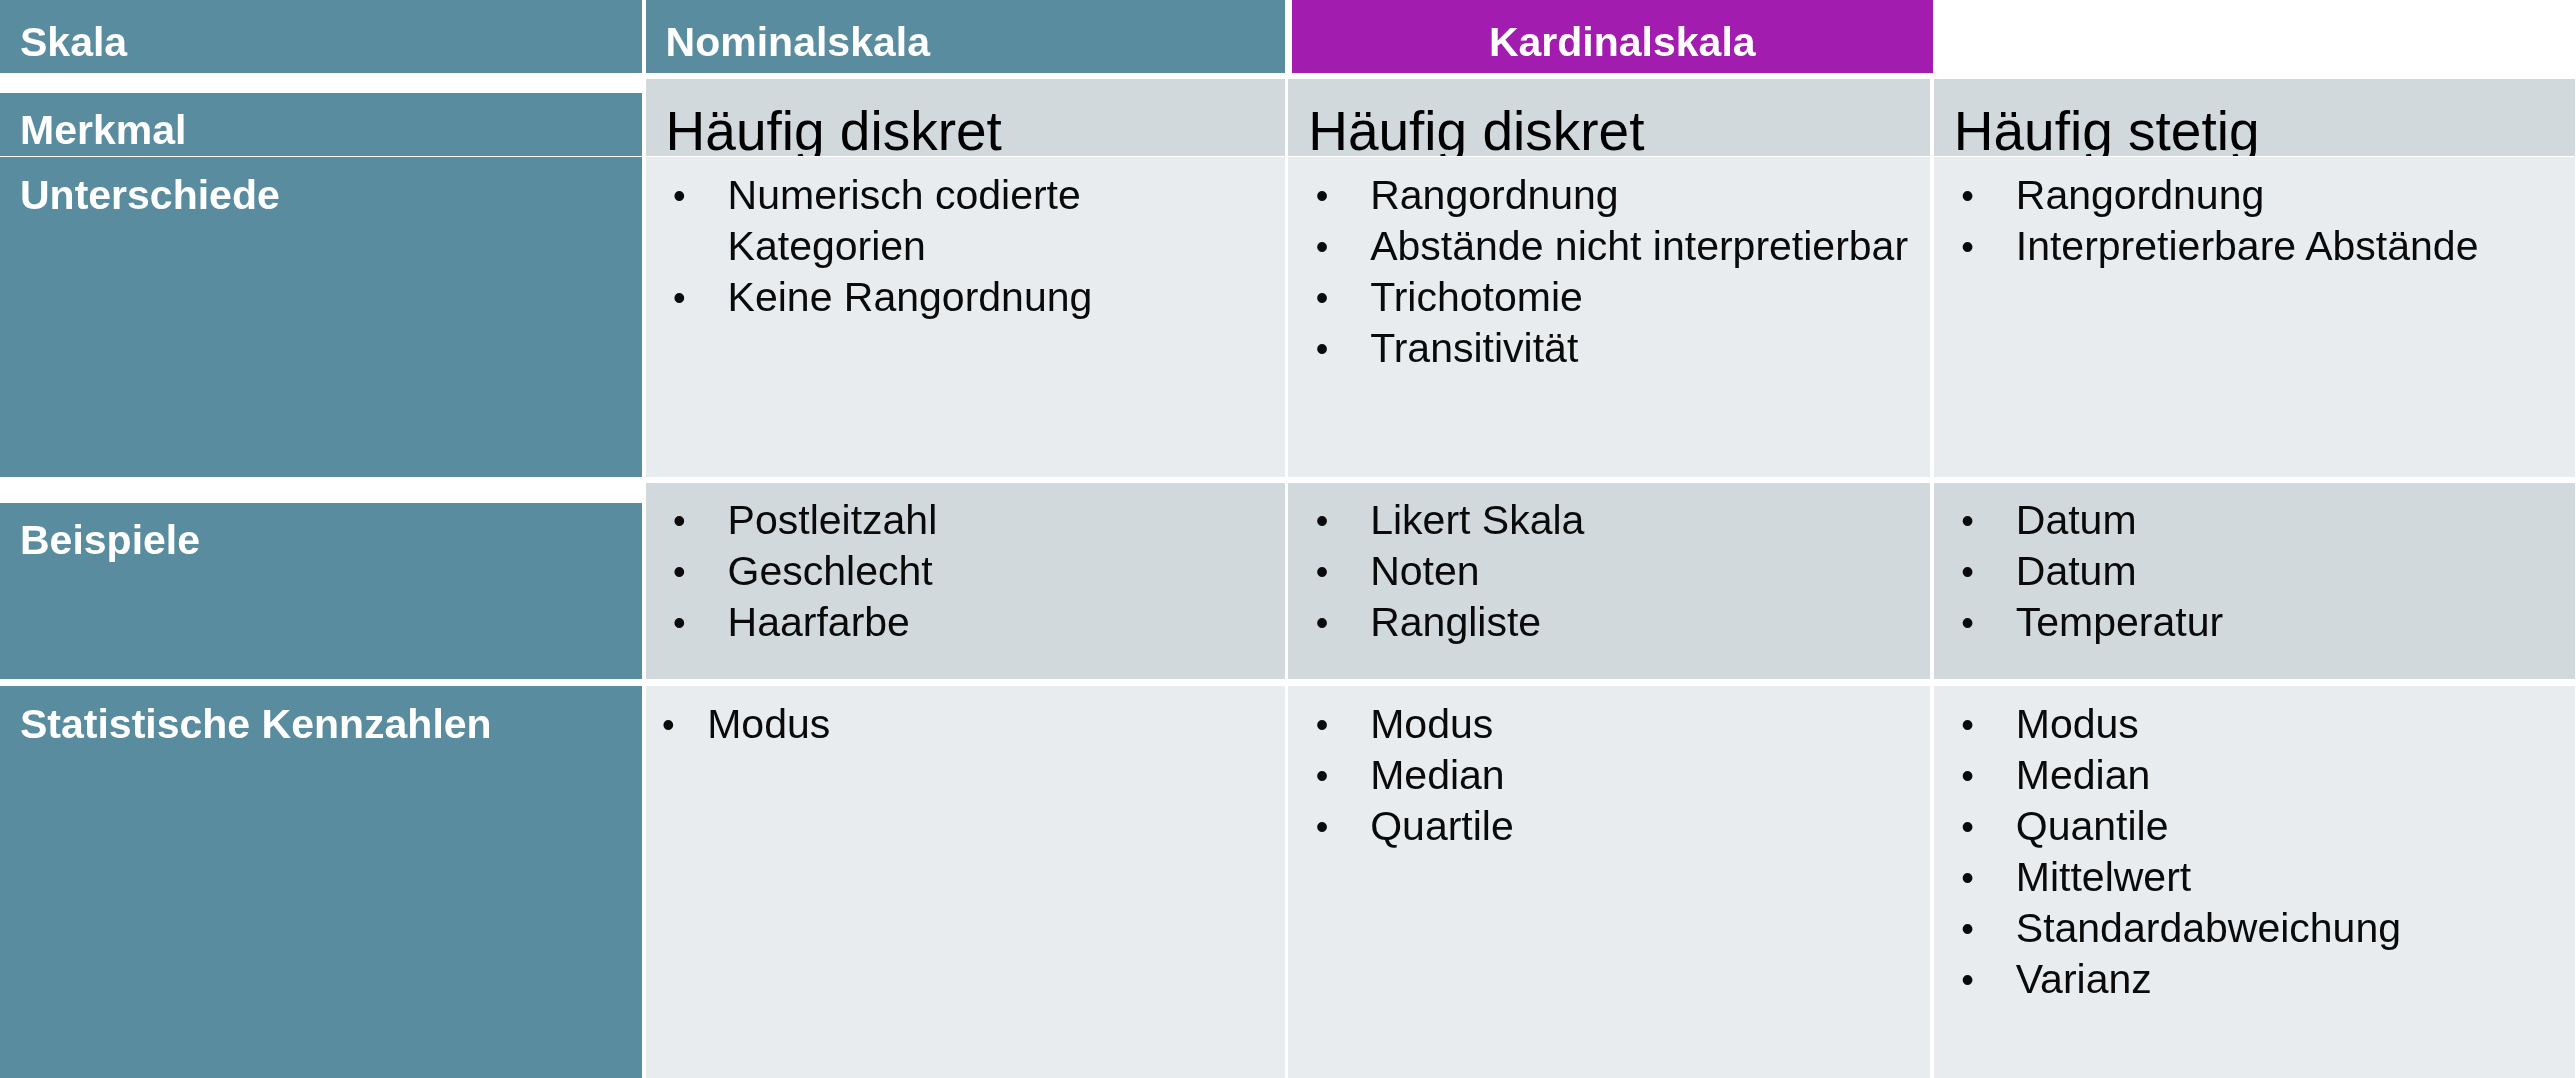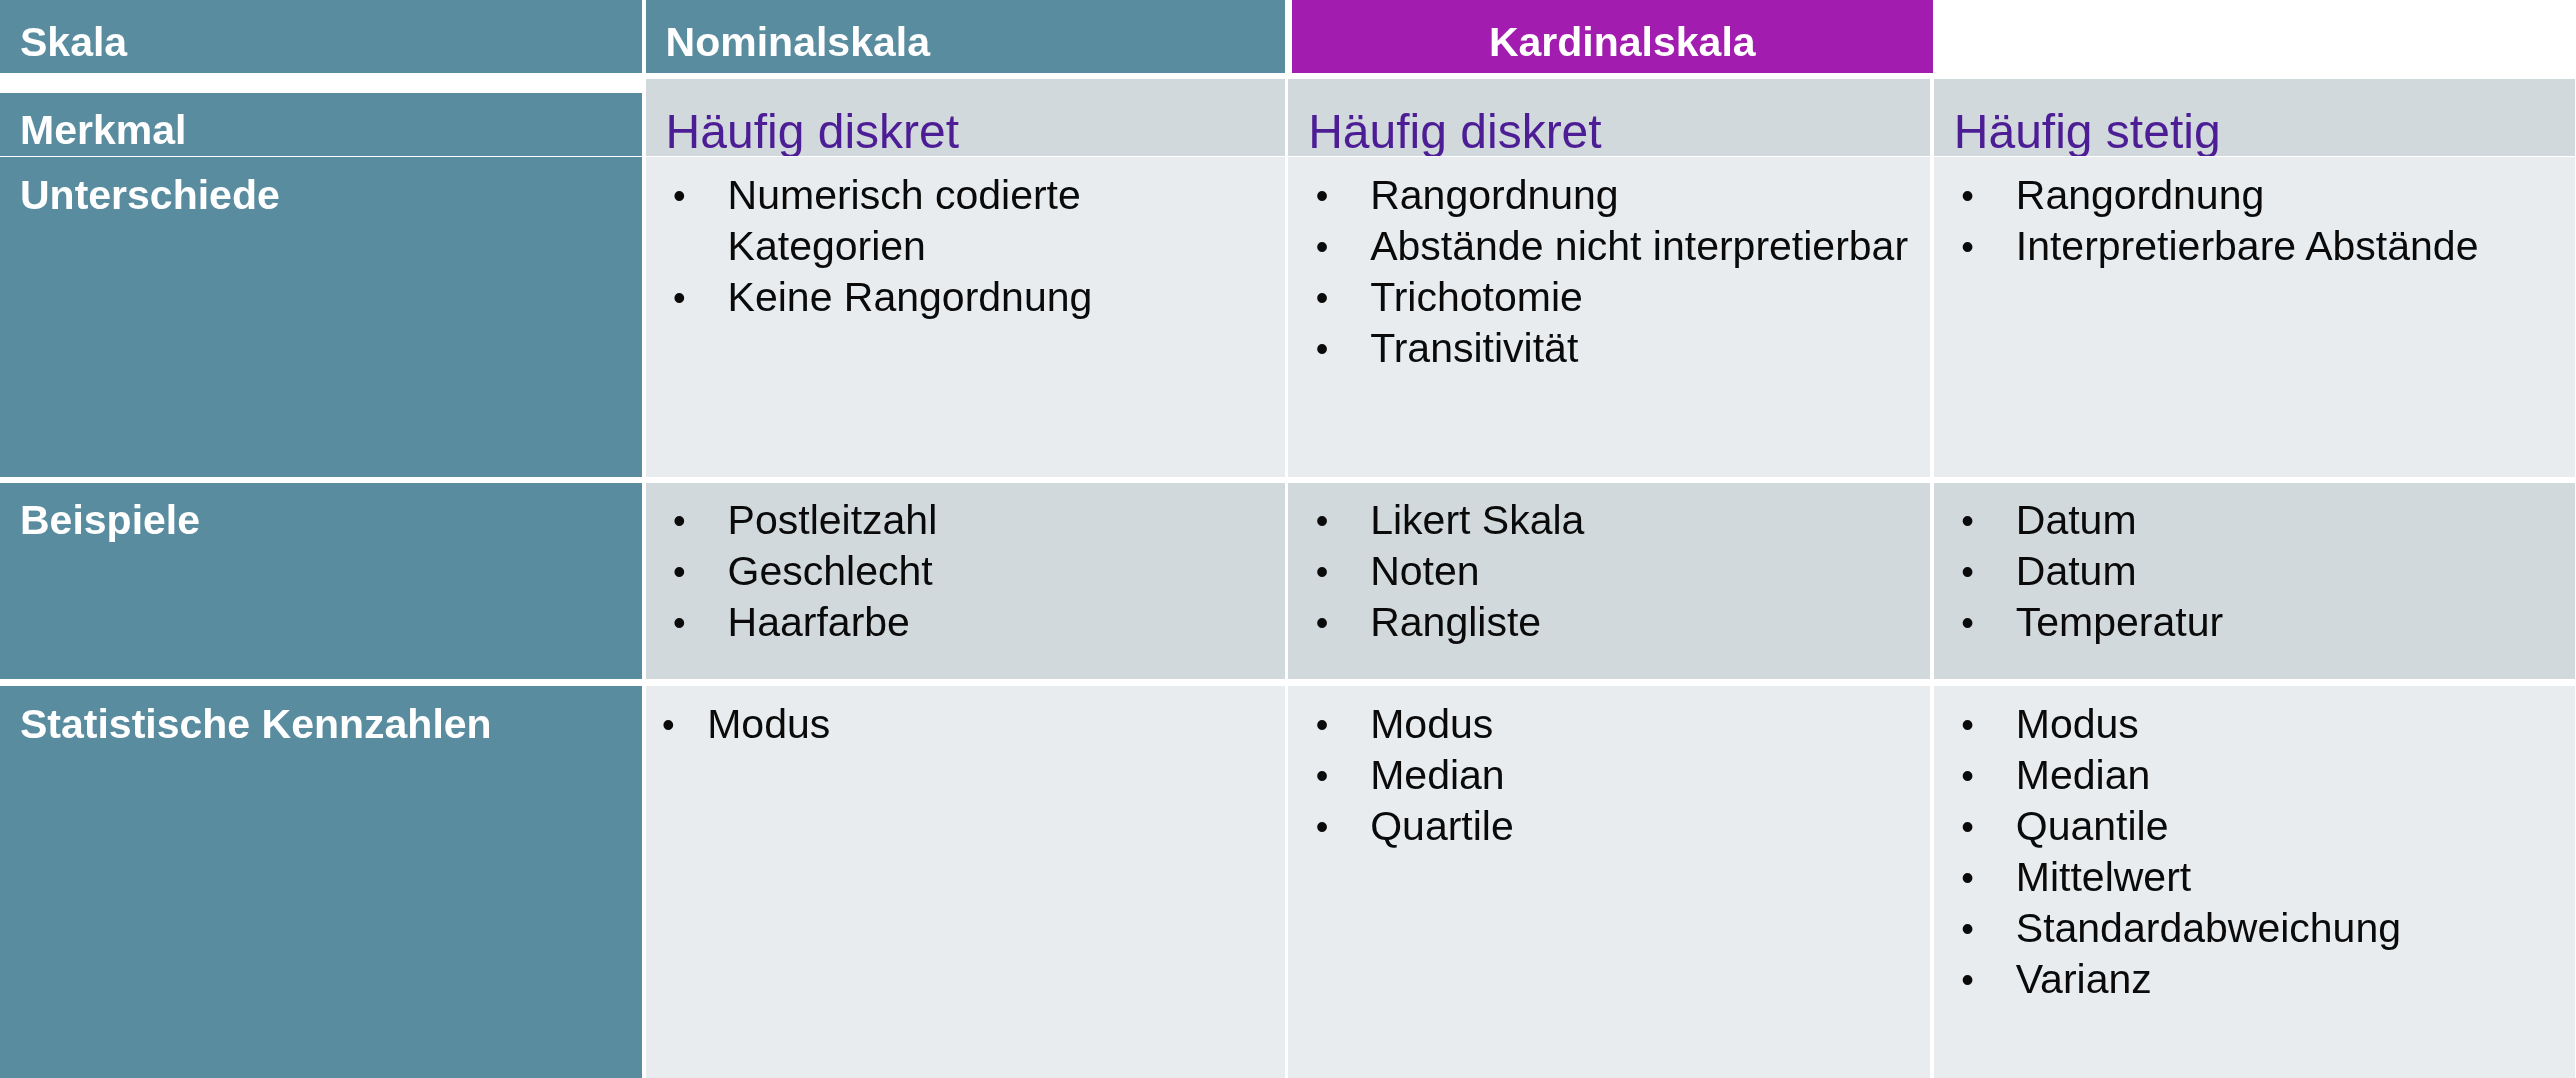--- a/index.html
+++ b/index.html
@@ -63,22 +63,22 @@
     color: #ffffff;
     font-size: 41px;
     font-weight: bold;
     padding: 12.7px 9px 0 20px;
     line-height: 51px;
     white-space: nowrap;
   }
 
   
   .plain-text {
-    color: #4c1d95;
-    font-size: 48px;
+    color: #000000;
+    font-size: 55px;
     line-height: 51px;
     padding: 27px 9px 0 20px;
     white-space: nowrap;
   }
 
   
   ul.blist {
     list-style: none;
     padding: 12.7px 16.4px 0 22px;
     margin: 0;
@@ -203,21 +203,21 @@
             <span class="bullet">•</span>
             <span class="btext">Interpretierbare Abstände</span>
           </li>
         </ul>
     </div>
   </div>
 
   <div class="gap-med" style="background: rgb(255, 255, 255);"></div>
 
   <div class="trow r-beisp">
-    <div class="cell c-label" style="background: rgb(90, 140, 160);">
+    <div class="cell c-label" style="background: rgb(90, 140, 160); margin-top: 20px;">
       <div class="label-text">Beispiele</div>
     </div>
     <div class="c-sep" style="background: rgb(255, 255, 255);"></div>
     <div class="cell c-nom band-dark" style="background: rgb(210, 217, 221);">
       <ul class="blist">
           <li>
             <span class="bullet">•</span>
             <span class="btext">Postleitzahl</span>
           </li>
           <li>

